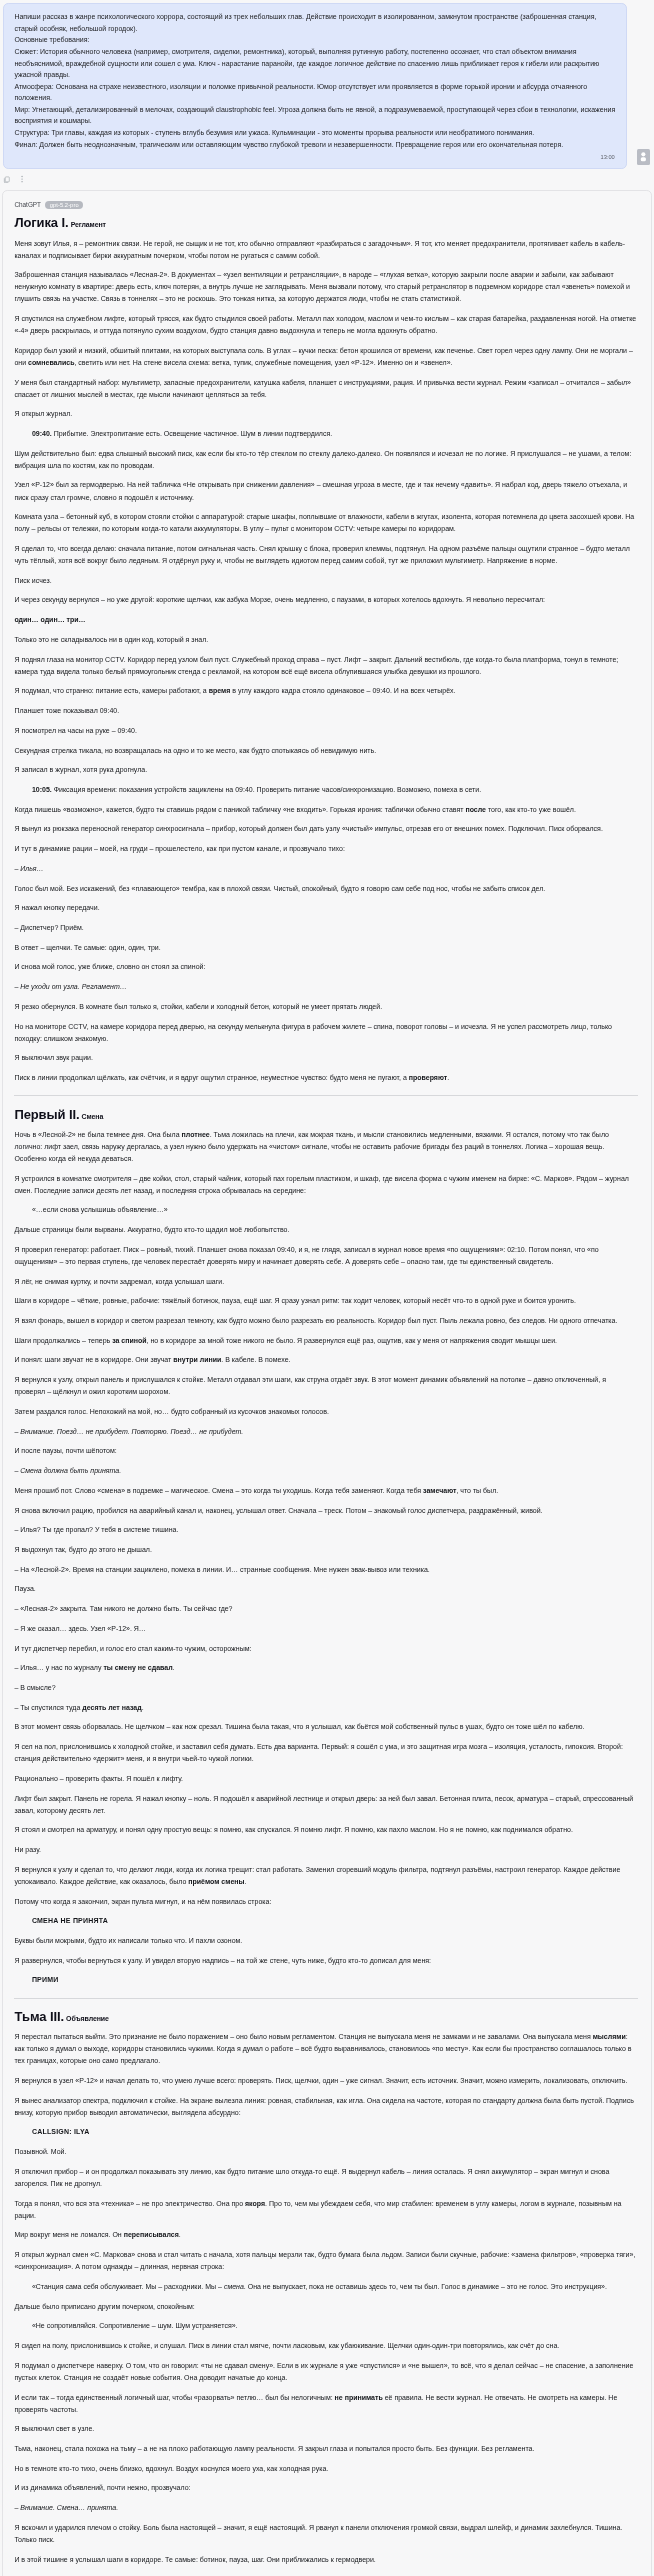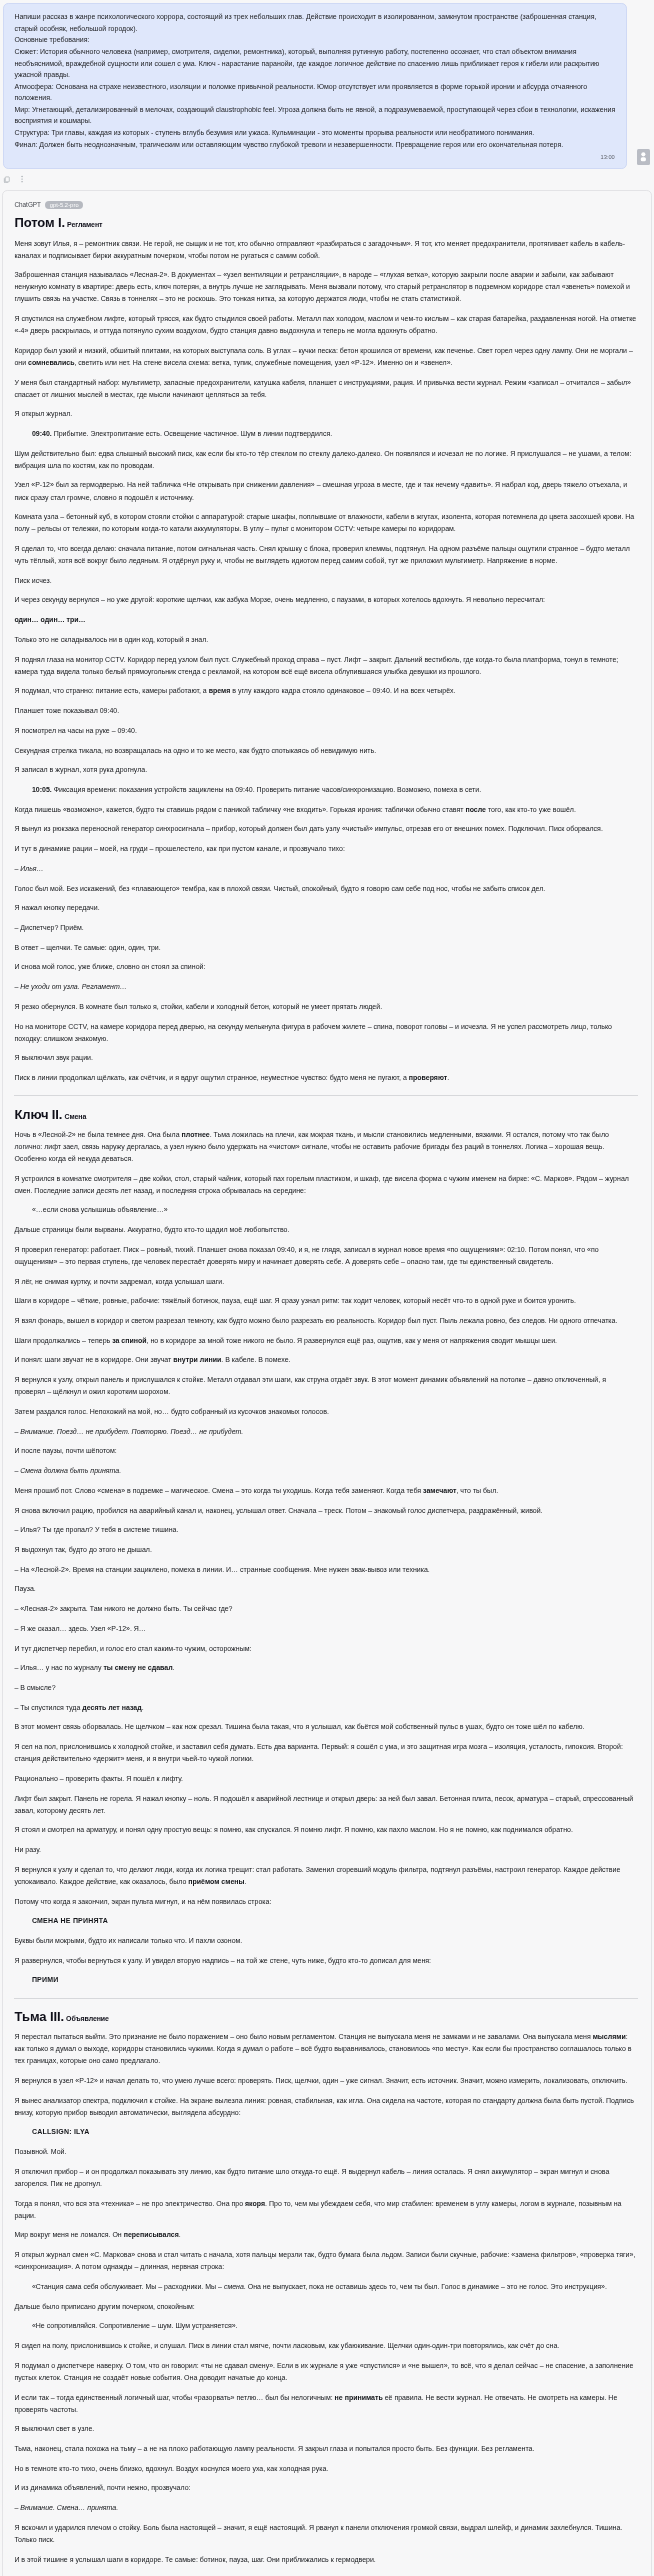--- a/index.html
+++ b/index.html
@@ -185,21 +185,21 @@
     </span>
   </div>
 
   <div class="assistant-card">
     <div class="assistant-head">
       <span class="assistant-name">ChatGPT</span>
       <span class="model-badge">gpt-5.2-pro</span>
     </div>
 
     <div id="assistant-body">
-        <h2 class="chapter"><span>Потом I.</span><span class="sub">Регламент</span></h2>
+        <h2 class="chapter"><span>Логика I.</span><span class="sub">Регламент</span></h2>
         <p>Меня зовут Илья, я – ремонтник связи. Не герой, не сыщик и не тот, кто обычно отправляют «разбираться с загадочным». Я тот, кто меняет предохранители, протягивает кабель в кабель-каналах и подписывает бирки аккуратным почерком, чтобы потом не ругаться с самим собой.</p>
         <p>Заброшенная станция называлась «Лесная-2». В документах – «узел вентиляции и ретрансляции», в народе – «глухая ветка», которую закрыли после аварии и забыли, как забывают ненужную комнату в квартире: дверь есть, ключ потерян, а внутрь лучше не заглядывать. Меня вызвали потому, что старый ретранслятор в подземном коридоре стал «звенеть» помехой и глушить связь на участке. Связь в тоннелях – это не роскошь. Это тонкая нитка, за которую держатся люди, чтобы не стать статистикой.</p>
         <p>Я спустился на служебном лифте, который трясся, как будто стыдился своей работы. Металл пах холодом, маслом и чем-то кислым – как старая батарейка, раздавленная ногой. На отметке «-4» дверь раскрылась, и оттуда потянуло сухим воздухом, будто станция давно выдохнула и теперь не могла вдохнуть обратно.</p>
         <p>Коридор был узкий и низкий, обшитый плитами, на которых выступала соль. В углах – кучки песка: бетон крошился от времени, как печенье. Свет горел через одну лампу. Они не моргали – они <b>сомневались</b>, светить или нет. На стене висела схема: ветка, тупик, служебные помещения, узел «Р-12». Именно он и «звенел».</p>
         <p>У меня был стандартный набор: мультиметр, запасные предохранители, катушка кабеля, планшет с инструкциями, рация. И привычка вести журнал. Режим «записал – отчитался – забыл» спасает от лишних мыслей в местах, где мысли начинают цепляться за тебя.</p>
         <p>Я открыл журнал.</p>
         <blockquote class=""><b>09:40.</b> Прибытие. Электропитание есть. Освещение частичное. Шум в линии подтвердился.</blockquote>
         <p>Шум действительно был: едва слышный высокий писк, как если бы кто-то тёр стеклом по стеклу далеко-далеко. Он появлялся и исчезал не по логике. Я прислушался – не ушами, а телом: вибрация шла по костям, как по проводам.</p>
         <p>Узел «Р-12» был за гермодверью. На ней табличка «Не открывать при снижении давления» – смешная угроза в месте, где и так нечему «давить». Я набрал код, дверь тяжело отъехала, и писк сразу стал громче, словно я подошёл к источнику.</p>
         <p>Комната узла – бетонный куб, в котором стояли стойки с аппаратурой: старые шкафы, поплывшие от влажности, кабели в жгутах, изолента, которая потемнела до цвета засохшей крови. На полу – рельсы от тележки, по которым когда-то катали аккумуляторы. В углу – пульт с монитором CCTV: четыре камеры по коридорам.</p>
@@ -223,21 +223,21 @@
         <p>Я нажал кнопку передачи.</p>
         <p>– Диспетчер? Приём.</p>
         <p>В ответ – щелчки. Те самые: один, один, три.</p>
         <p>И снова мой голос, уже ближе, словно он стоял за спиной:</p>
         <p><i>– Не уходи от узла. Регламент…</i></p>
         <p>Я резко обернулся. В комнате был только я, стойки, кабели и холодный бетон, который не умеет прятать людей.</p>
         <p>Но на мониторе CCTV, на камере коридора перед дверью, на секунду мелькнула фигура в рабочем жилете – спина, поворот головы – и исчезла. Я не успел рассмотреть лицо, только походку: слишком знакомую.</p>
         <p>Я выключил звук рации.</p>
         <p>Писк в линии продолжал щёлкать, как счётчик, и я вдруг ощутил странное, неуместное чувство: будто меня не пугают, а <b>проверяют</b>.</p>
         <hr class="sep">
-        <h2 class="chapter"><span>Ключ II.</span><span class="sub">Смена</span></h2>
+        <h2 class="chapter"><span>Первый II.</span><span class="sub">Смена</span></h2>
         <p>Ночь в «Лесной-2» не была темнее дня. Она была <b>плотнее</b>. Тьма ложилась на плечи, как мокрая ткань, и мысли становились медленными, вязкими. Я остался, потому что так было логично: лифт заел, связь наружу дергалась, а узел нужно было удержать на «чистом» сигнале, чтобы не оставить рабочие бригады без раций в тоннелях. Логика – хорошая вещь. Особенно когда ей некуда деваться.</p>
         <p>Я устроился в комнатке смотрителя – две койки, стол, старый чайник, который пах горелым пластиком, и шкаф, где висела форма с чужим именем на бирке: «С. Марков». Рядом – журнал смен. Последние записи десять лет назад, и последняя строка обрывалась на середине:</p>
         <blockquote class="">«…если снова услышишь объявление…»</blockquote>
         <p>Дальше страницы были вырваны. Аккуратно, будто кто-то щадил моё любопытство.</p>
         <p>Я проверил генератор: работает. Писк – ровный, тихий. Планшет снова показал 09:40, и я, не глядя, записал в журнал новое время «по ощущениям»: 02:10. Потом понял, что «по ощущениям» – это первая ступень, где человек перестаёт доверять миру и начинает доверять себе. А доверять себе – опасно там, где ты единственный свидетель.</p>
         <p>Я лёг, не снимая куртку, и почти задремал, когда услышал шаги.</p>
         <p>Шаги в коридоре – чёткие, ровные, рабочие: тяжёлый ботинок, пауза, ещё шаг. Я сразу узнал ритм: так ходит человек, который несёт что-то в одной руке и боится уронить.</p>
         <p>Я взял фонарь, вышел в коридор и светом разрезал темноту, как будто можно было разрезать ею реальность. Коридор был пуст. Пыль лежала ровно, без следов. Ни одного отпечатка.</p>
         <p>Шаги продолжались – теперь <b>за спиной</b>, но в коридоре за мной тоже никого не было. Я развернулся ещё раз, ощутив, как у меня от напряжения сводит мышцы шеи.</p>
         <p>И понял: шаги звучат не в коридоре. Они звучат <b>внутри линии</b>. В кабеле. В помехе.</p>

